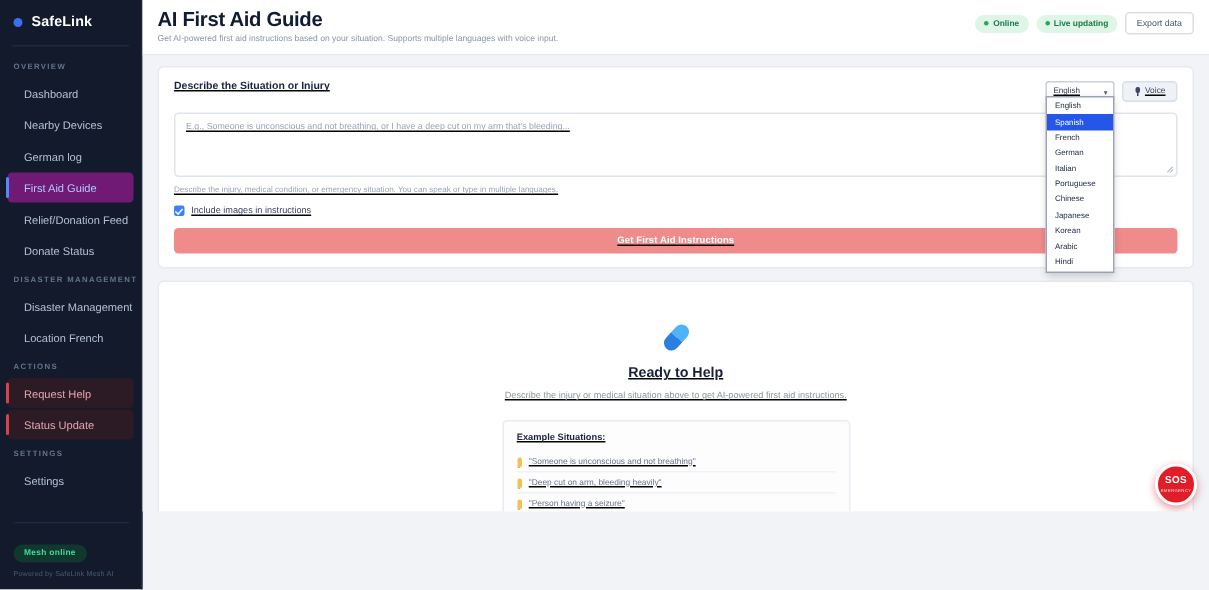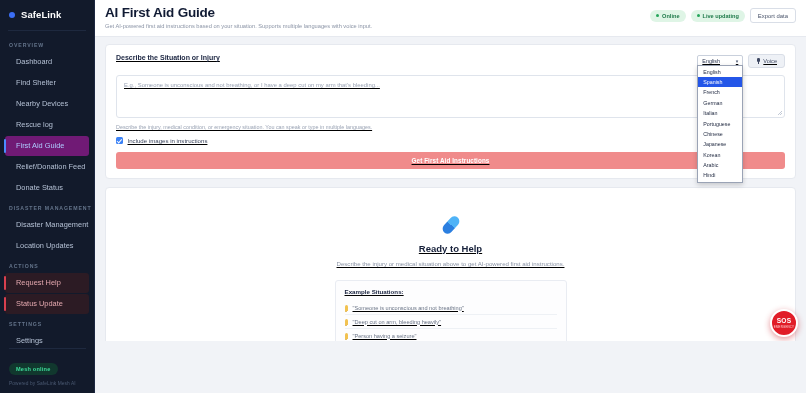--- a/index.html
+++ b/index.html
@@ -242,30 +242,29 @@
   <aside class="sidebar">
     <div class="brand">
       <span class="brand-dot"></span>
       <span class="brand-name">SafeLink</span>
     </div>
     <div class="brand-rule"></div>
 
     <nav class="nav">
       <div class="sec-label">OVERVIEW</div>
       <div class="nav-item">Dashboard</div>
-      <div class="nav-item">Find Shelter</div>
       <div class="nav-item">Nearby Devices</div>
-      <div class="nav-item">Rescue log</div>
+      <div class="nav-item">German log</div>
       <div class="nav-item active">First Aid Guide</div>
       <div class="nav-item">Relief/Donation Feed</div>
       <div class="nav-item">Donate Status</div>
 
       <div class="sec-label">DISASTER MANAGEMENT</div>
       <div class="nav-item">Disaster Management</div>
-      <div class="nav-item">Location Updates</div>
+      <div class="nav-item">Location French</div>
 
       <div class="sec-label">ACTIONS</div>
       <div class="nav-item action">Request Help</div>
       <div class="nav-item action">Status Update</div>
 
       <div class="sec-label">SETTINGS</div>
       <div class="nav-item">Settings</div>
     </nav>
 
     <div class="sidebar-foot">

